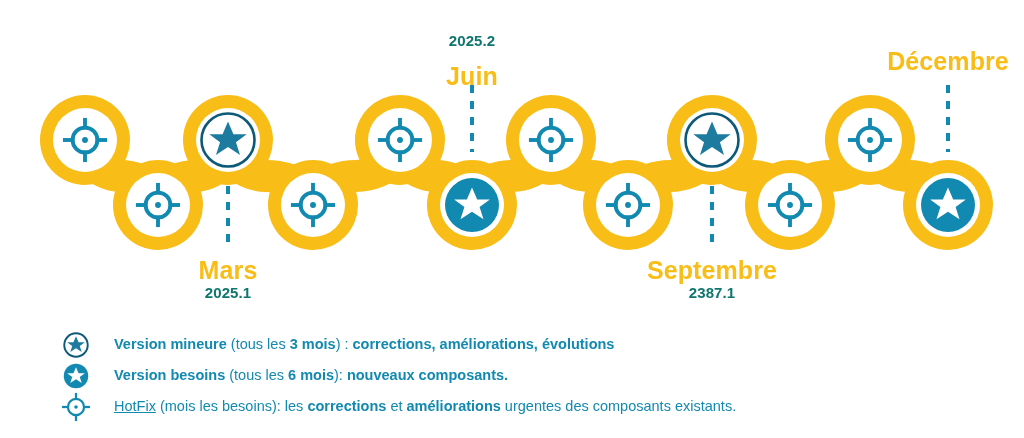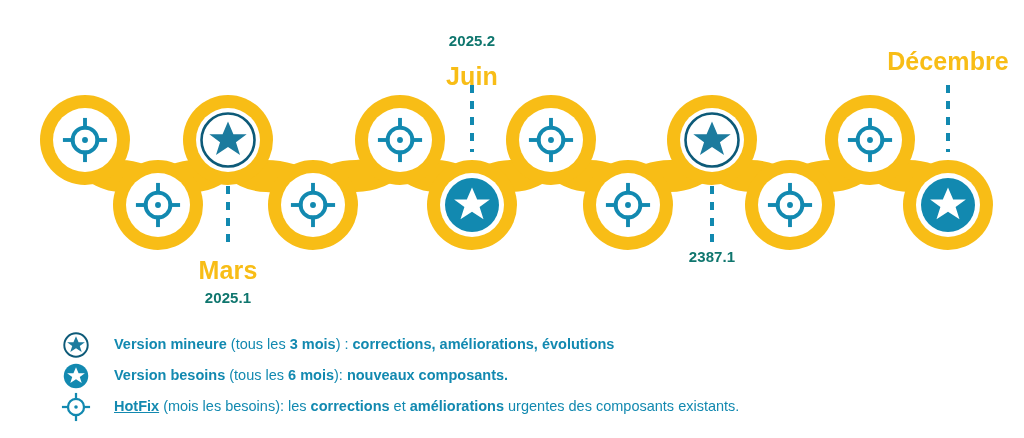--- a/index.html
+++ b/index.html
@@ -47,21 +47,21 @@
     letter-spacing: 0.1px;
   }
   .milestone-month {
     font-size: 25px;
     font-weight: bold;
     color: #f8bd16;
     letter-spacing: 0.1px;
     margin-top: 16px;
   }
   .milestone-label.above .milestone-version { margin-bottom: 6px; }
-  .milestone-label.below .milestone-version { margin-top: 7px; }
+  .milestone-label.below .milestone-version { margin-top: 2px; }
 
   
   #legend {
     position: absolute;
     left: 58px;
     top: 330px;
     width: 950px;
   }
   .legend-row {
     display: flex;
@@ -78,21 +78,21 @@
     justify-content: center;
   }
   .legend-text {
     margin-left: 20px;
     font-size: 14.5px;
     color: #1289b0;
     line-height: 1.1;
     white-space: nowrap;
   }
   .legend-text b { font-weight: bold; }
-  .legend-text .u { font-weight: bold; text-decoration: underline; }
+  .legend-text .u { font-weight: normal; text-decoration: underline; }
 </style>
 </head>
 <body>
 
 <div id="roadmap-root">
 
   <svg id="timeline-svg" viewBox="0 0 1024 320" xmlns="http://www.w3.org/2000/svg">
     <defs>
 
       <g id="glyph-crosshair">
@@ -226,20 +226,21 @@
     <div class="milestone-month">Mars</div>
     <div class="milestone-version">2025.1</div>
   </div>
 
   <div class="milestone-label above" style="left:472px; top:33px;">
     <div class="milestone-version">2025.2</div>
     <div class="milestone-month">Juin</div>
   </div>
 
   <div class="milestone-label below" style="left:712px; top:242px;">
+    <div class="milestone-month">Septembre</div>
     <div class="milestone-version">2387.1</div>
   </div>
 
   <div class="milestone-label above" style="left:948px; top:33px;">
     <div class="milestone-month">Décembre</div>
   </div>
 
   <div id="legend">
 
     <div class="legend-row">

